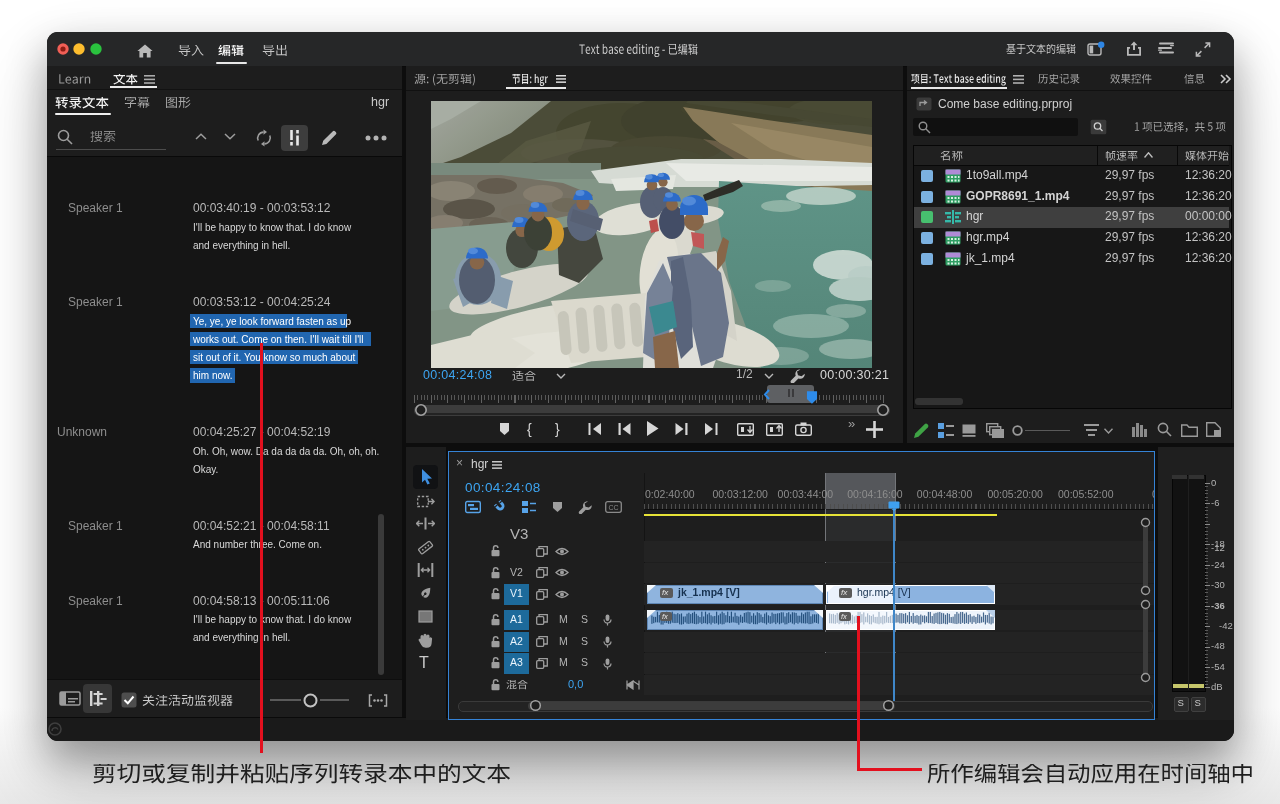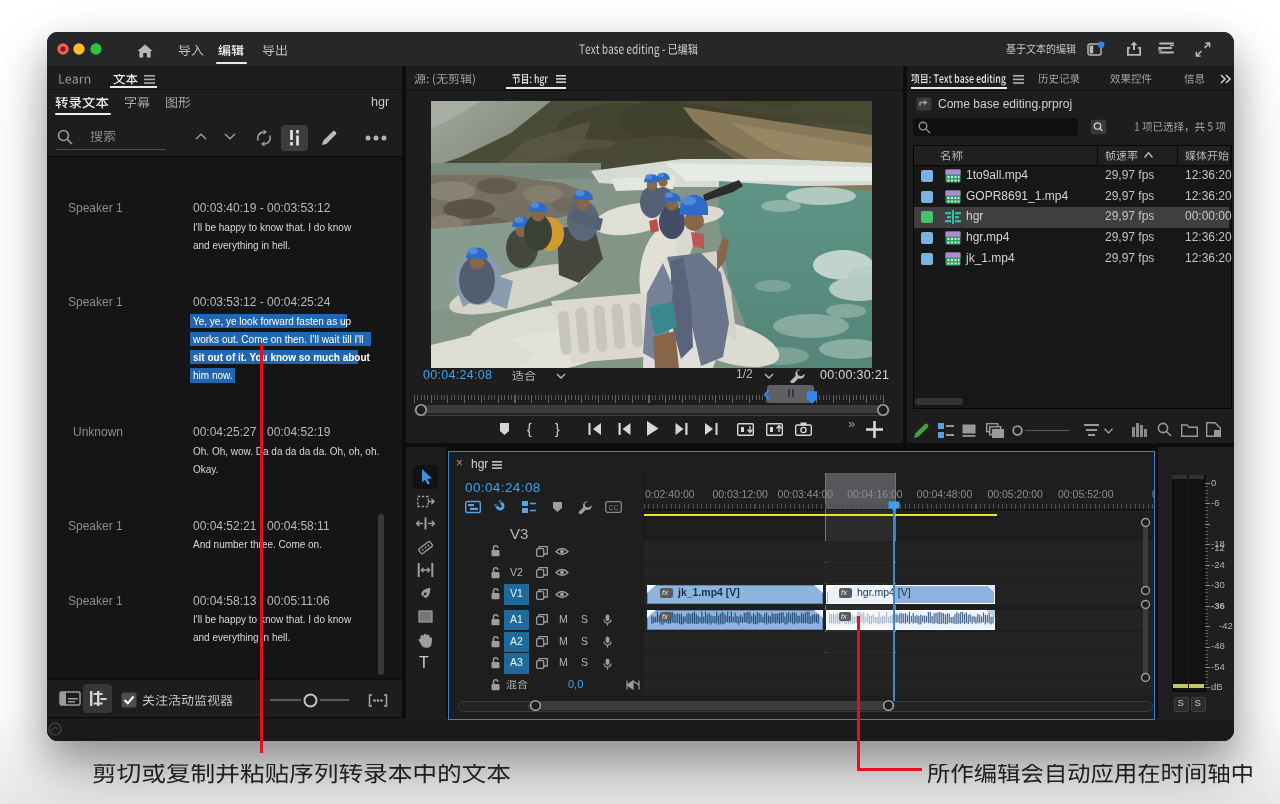--- a/index.html
+++ b/index.html
@@ -153,24 +153,24 @@
     <div class="t" style="top:169.2px;font-size:12px;color:#b9b9b9;line-height:15.6px;font-weight:400;left:146.0px;">00:03:40:19 - 00:03:53:12</div>
     <div class="t" style="top:188.5px;font-size:10px;color:#d8d8d8;line-height:13.0px;font-weight:400;left:146.0px;">I'll be happy to know that. I do know</div>
     <div class="t" style="top:206.6px;font-size:10px;color:#d8d8d8;line-height:13.0px;font-weight:400;left:146.0px;">and everything in hell.</div>
     <div class="t" style="top:263.2px;font-size:12px;color:#8d8d8d;line-height:15.6px;font-weight:400;left:21.0px;">Speaker 1</div>
     <div class="t" style="top:263.2px;font-size:12px;color:#b9b9b9;line-height:15.6px;font-weight:400;left:146.0px;">00:03:53:12 - 00:04:25:24</div>
     <div class="a" style="left:143.0px;top:281.7px;width:157.0px;height:14.6px;background:#2166b0"></div>
     <div class="t" style="top:282.5px;font-size:10px;color:#ffffff;line-height:13.0px;font-weight:400;left:146.0px;">Ye, ye, ye look forward fasten as up</div>
     <div class="a" style="left:143.0px;top:299.8px;width:180.6px;height:14.6px;background:#2166b0"></div>
     <div class="t" style="top:300.6px;font-size:10px;color:#ffffff;line-height:13.0px;font-weight:400;left:146.0px;">works out. Come on then. I'll wait till I'll</div>
     <div class="a" style="left:143.0px;top:317.9px;width:168.0px;height:14.6px;background:#2166b0"></div>
-    <div class="t" style="top:318.7px;font-size:10px;color:#ffffff;line-height:13.0px;font-weight:700;left:146.0px;">sit out of it. You know so much about</div>
+    <div class="t" style="top:318.7px;font-size:10px;color:#ffffff;line-height:13.0px;font-weight:400;left:146.0px;">sit out of it. You know so much about</div>
     <div class="a" style="left:143.0px;top:336.0px;width:44.6px;height:14.6px;background:#2166b0"></div>
     <div class="t" style="top:336.8px;font-size:10px;color:#ffffff;line-height:13.0px;font-weight:400;left:146.0px;">him now.</div>
-    <div class="t" style="top:393.2px;font-size:12px;color:#8d8d8d;line-height:15.6px;font-weight:400;left:26px;">Unknown</div>
+    <div class="t" style="top:393.2px;font-size:12px;color:#8d8d8d;line-height:15.6px;font-weight:400;left:10px;">Unknown</div>
     <div class="t" style="top:393.2px;font-size:12px;color:#b9b9b9;line-height:15.6px;font-weight:400;left:146.0px;">00:04:25:27 - 00:04:52:19</div>
     <div class="t" style="top:412.5px;font-size:10px;color:#d8d8d8;line-height:13.0px;font-weight:400;left:146.0px;">Oh. Oh, wow. Da da da da da. Oh, oh, oh.</div>
     <div class="t" style="top:430.6px;font-size:10px;color:#d8d8d8;line-height:13.0px;font-weight:400;left:146.0px;">Okay.</div>
     <div class="t" style="top:486.7px;font-size:12px;color:#8d8d8d;line-height:15.6px;font-weight:400;left:21.0px;">Speaker 1</div>
     <div class="t" style="top:486.7px;font-size:12px;color:#b9b9b9;line-height:15.6px;font-weight:400;left:146.0px;">00:04:52:21 - 00:04:58:11</div>
     <div class="t" style="top:506.0px;font-size:10px;color:#d8d8d8;line-height:13.0px;font-weight:400;left:146.0px;">And number three. Come on.</div>
     <div class="t" style="top:561.7px;font-size:12px;color:#8d8d8d;line-height:15.6px;font-weight:400;left:21.0px;">Speaker 1</div>
     <div class="t" style="top:561.7px;font-size:12px;color:#b9b9b9;line-height:15.6px;font-weight:400;left:146.0px;">00:04:58:13 - 00:05:11:06</div>
     <div class="t" style="top:581.0px;font-size:10px;color:#d8d8d8;line-height:13.0px;font-weight:400;left:146.0px;">I'll be happy to know that. I do know</div>
     <div class="t" style="top:599.1px;font-size:10px;color:#d8d8d8;line-height:13.0px;font-weight:400;left:146.0px;">and everything in hell.</div>
@@ -533,21 +533,21 @@
       <rect x="0.5" y="0.5" width="15" height="5" fill="#b08ad6"></rect>
       <rect x="2.5" y="7" width="2" height="2" fill="#d8f0e2"></rect>
       <rect x="6" y="7" width="2" height="2" fill="#d8f0e2"></rect>
       <rect x="9.5" y="7" width="2" height="2" fill="#d8f0e2"></rect>
       <rect x="13" y="7" width="1.5" height="2" fill="#d8f0e2"></rect>
       <rect x="2.5" y="10.5" width="2" height="2" fill="#d8f0e2"></rect>
       <rect x="6" y="10.5" width="2" height="2" fill="#d8f0e2"></rect>
       <rect x="9.5" y="10.5" width="2" height="2" fill="#d8f0e2"></rect>
       <rect x="13" y="10.5" width="1.5" height="2" fill="#d8f0e2"></rect>
     </svg>
-    <div class="t" style="top:156.7px;font-size:12px;color:#d4d4d4;line-height:15.6px;font-weight:400;left:919.0px;">GOPR8691_1.mp4</div>
+    <div class="t" style="top:156.7px;font-size:12px;color:#d4d4d4;line-height:15.6px;font-weight:700;left:919.0px;">GOPR8691_1.mp4</div>
     <div class="t" style="top:156.7px;font-size:12px;color:#c3c3c3;line-height:15.6px;font-weight:400;left:1058.0px;">29,97 fps</div>
     <div class="t" style="top:156.7px;font-size:12px;color:#c3c3c3;line-height:15.6px;font-weight:400;left:1138.0px;">12:36:20</div>
     <div class="a" style="left:867.0px;top:174.9px;width:315.0px;height:20.7px;background:#3f3f3f"></div>
     <div class="a" style="left:874.0px;top:179.2px;width:12.0px;height:12.0px;background:#47c06f;border-radius:2px"></div>
     <svg class="a" style="left:898.0px;top:178.2px" width="16" height="14" viewBox="0 0 16 14">
       <rect x="7" y="0" width="2" height="14" fill="#35b9a9"></rect>
       <rect x="0" y="2" width="6" height="2.4" fill="#35b9a9"></rect>
       <rect x="10" y="2" width="6" height="2.4" fill="#35b9a9"></rect>
       <rect x="2" y="6" width="4" height="2.4" fill="#35b9a9"></rect>
       <rect x="10" y="6" width="4" height="2.4" fill="#35b9a9"></rect>

